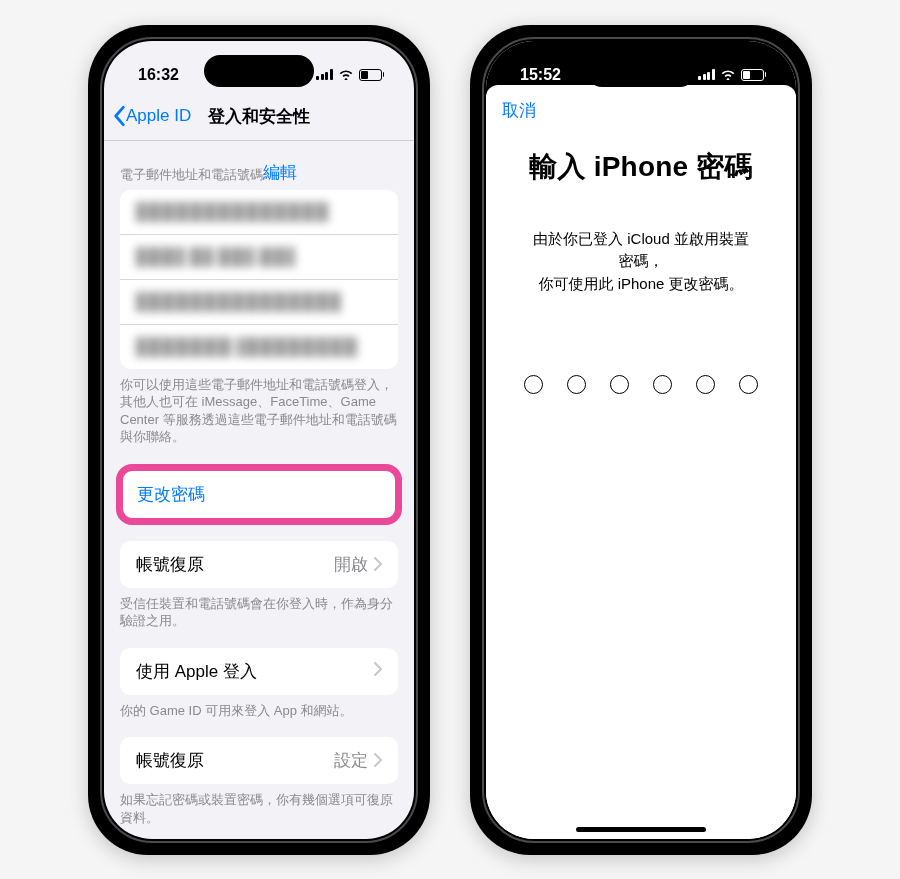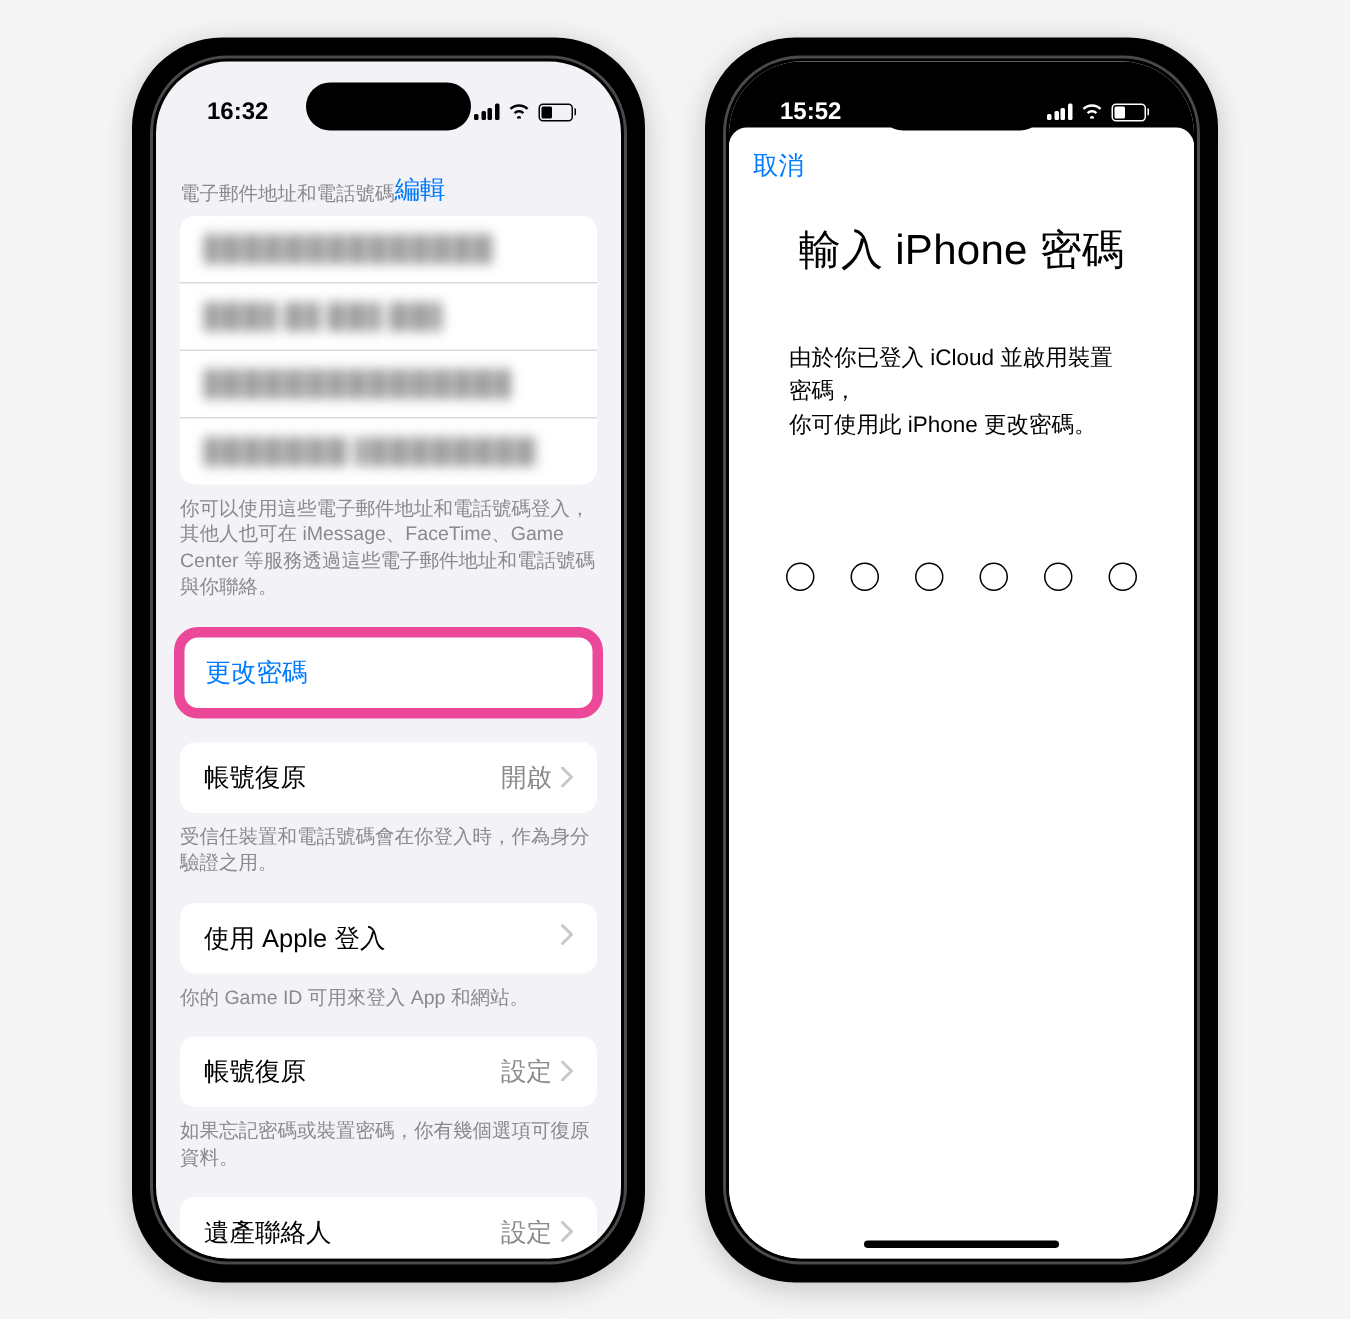--- a/index.html
+++ b/index.html
@@ -127,25 +127,25 @@
   .highlight-wrap .row { border-bottom: none; color: #007aff; padding: 12px 14px; }
   .spacer { height: 18px; }
   .spacer-sm { height: 16px; }
 
   
   .modal-top {
     display: flex; padding: 14px 16px 8px;
   }
   .cancel { color: #007aff; font-size: 17px; }
   .title-big {
-    text-align: center; font-size: 28px; font-weight: 400; padding: 18px 8px 12px;
+    text-align: center; font-size: 28px; font-weight: 700; padding: 18px 8px 12px;
     letter-spacing: 0.2px;
   }
   .subtitle {
-    text-align: left; font-size: 15px; color: #000; padding: 30px 40px 0; line-height: 1.5;
+    text-align: center; font-size: 15px; color: #000; padding: 30px 40px 0; line-height: 1.5;
   }
   .dots {
     display: flex; justify-content: center; gap: 24px; padding: 80px 0 0;
   }
   .dot {
     width: 19px; height: 19px; border: 1.5px solid #000; border-radius: 50%;
   }
   .home-indicator {
     position: absolute; bottom: 7px; left: 50%; transform: translateX(-50%);
     width: 130px; height: 5px; background: #000; border-radius: 3px;
@@ -179,20 +179,29 @@
           </div>
           <div class="battery">
             <div class="battery-body">
                 <div class="battery-fill"></div>
               </div>
               <div class="battery-tip"></div>
           </div>
         </div>
       </div>
 
+      <div class="navbar">
+        <div class="nav-back">
+          <svg viewBox="0 0 12 20">
+              <path d="M10 2L3 10l7 8" stroke="#007aff" stroke-width="2.5" fill="none" stroke-linecap="round" stroke-linejoin="round"></path>
+            </svg>
+          <span>Apple ID</span>
+        </div>
+        <div class="nav-title">登入和安全性</div>
+      </div>
 
       <div class="content">
         <div class="section-header">
           <span>電子郵件地址和電話號碼</span>
           <span class="edit-link">編輯</span>
         </div>
         <div class="group">
           <div class="row">
               <span class="blurred">████████████████</span>
             </div>

